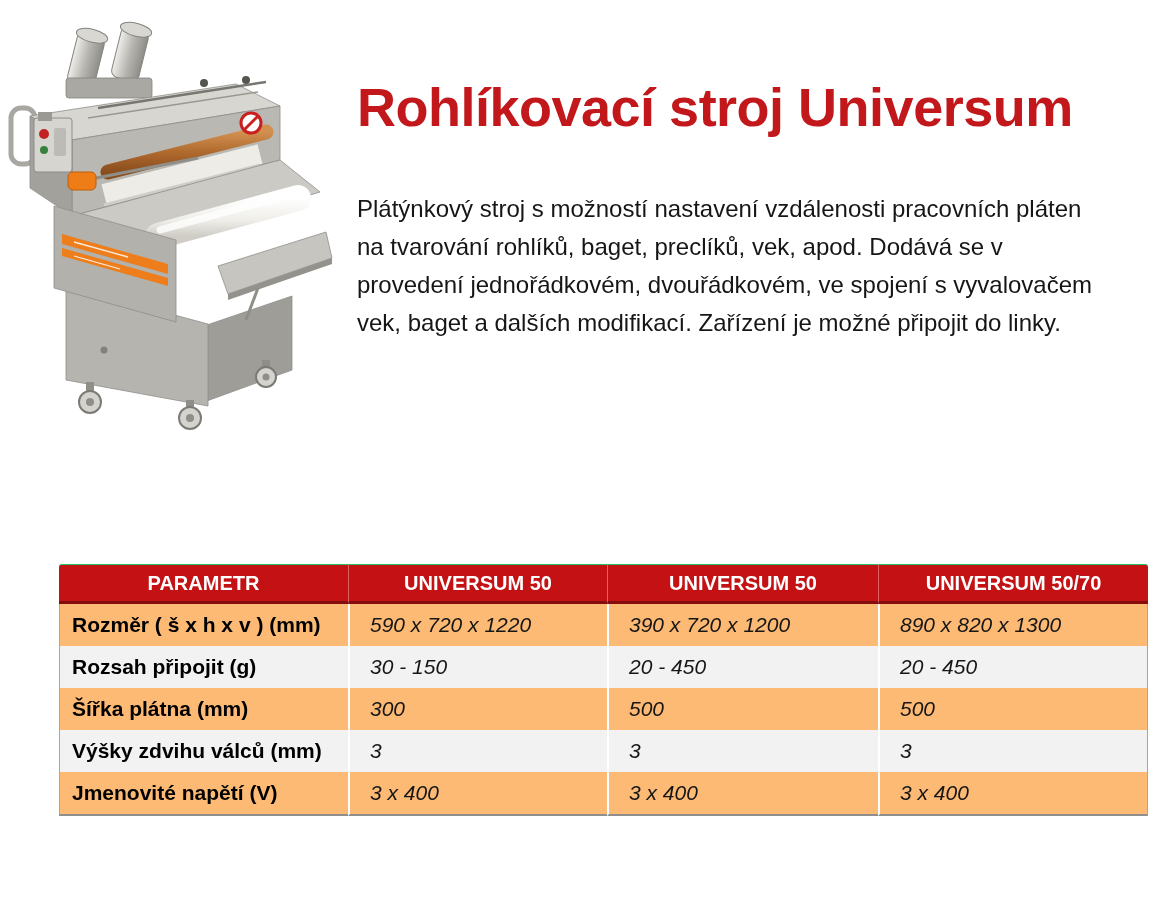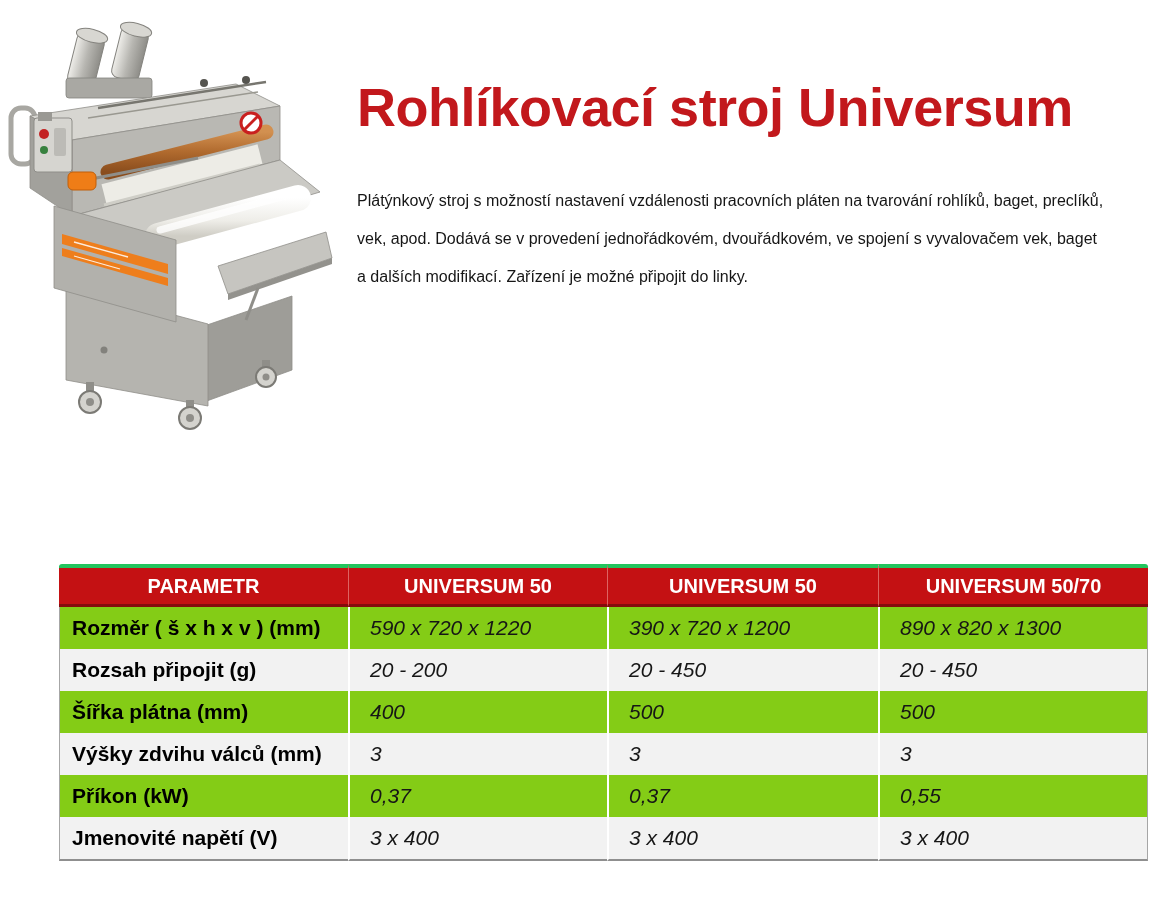--- a/index.html
+++ b/index.html
@@ -18,53 +18,53 @@
 
   
   .title {
     position: absolute; left: 357px; top: 40px;
     font-size: 54px; font-weight: 700; letter-spacing: -0.5px;
     color: #c2181c; white-space: nowrap;
   }
   .desc {
     position: absolute; left: 357px; top: 166px;
     width: 752px;
-    font-size: 16px; line-height: 38px; color: #161616;
+    font-size: 24px; line-height: 38px; color: #161616;
   }
 
   
   .spec-table {
     position: absolute; left: 59px; top: 564px;
     width: 1089px;
     border-collapse: separate; border-spacing: 0;
     table-layout: fixed;
   }
   .spec-table col.c1 { width: 289px; }
   .spec-table col.c2 { width: 259px; }
   .spec-table col.c3 { width: 271px; }
   .spec-table col.c4 { width: 270px; }
 
   .spec-table thead th {
     background: #c41113;
     color: #ffffff;
     font-size: 20px; font-weight: 700;
     height: 36px; text-align: center; vertical-align: middle;
-    border-top: 4px solid #22c55e;
+    border-top: 1px solid #22c55e;
     border-bottom: 3px solid #850c0d;
     padding: 0;
   }
   .spec-table thead th + th { border-left: 1px solid #dd6462; }
   .spec-table thead th:first-child { border-top-left-radius: 3px; }
   .spec-table thead th:last-child  { border-top-right-radius: 3px; text-align: center; }
 
   .spec-table tbody td {
     height: 42px; vertical-align: middle;
     font-size: 21px; color: #161616;
     padding: 0 6px 0 20px;
-    background: #84cc16;
+    background: #fdba74;
   }
   .spec-table tbody td.label {
     font-weight: 700; color: #000000; padding-left: 12px;
   }
   .spec-table tbody tr:nth-child(even) td { background: #f2f2f2; }
   .spec-table tbody td + td { border-left: 2px solid #ffffff; font-style: italic; }
 
   .spec-table tbody td:first-child { border-left: 1px solid #a6a6a6; }
   .spec-table tbody td:last-child  { border-right: 1px solid #a6a6a6; }
   .spec-table tbody tr:last-child td { border-bottom: 2px solid #8f8f8f; }
@@ -210,42 +210,36 @@
   </thead>
   <tbody>
     <tr>
       <td class="label">Rozměr ( š x h x v ) (mm)</td>
       <td>590 x 720 x 1220</td>
       <td>390 x 720 x 1200</td>
       <td>890 x 820 x 1300</td>
     </tr>
     <tr>
       <td class="label">Rozsah připojit (g)</td>
-      <td>20 - 200</td>
+      <td>30 - 150</td>
       <td>20 - 450</td>
       <td>20 - 450</td>
     </tr>
     <tr>
       <td class="label">Šířka plátna (mm)</td>
-      <td>400</td>
+      <td>300</td>
       <td>500</td>
       <td>500</td>
     </tr>
     <tr>
       <td class="label">Výšky zdvihu válců (mm)</td>
       <td>3</td>
       <td>3</td>
       <td>3</td>
     </tr>
     <tr>
-      <td class="label">Příkon (kW)</td>
-      <td>0,37</td>
-      <td>0,37</td>
-      <td>0,55</td>
-    </tr>
-    <tr>
       <td class="label">Jmenovité napětí (V)</td>
       <td>3 x 400</td>
       <td>3 x 400</td>
       <td>3 x 400</td>
     </tr>
   </tbody>
 </table>
 
 </body></html>

